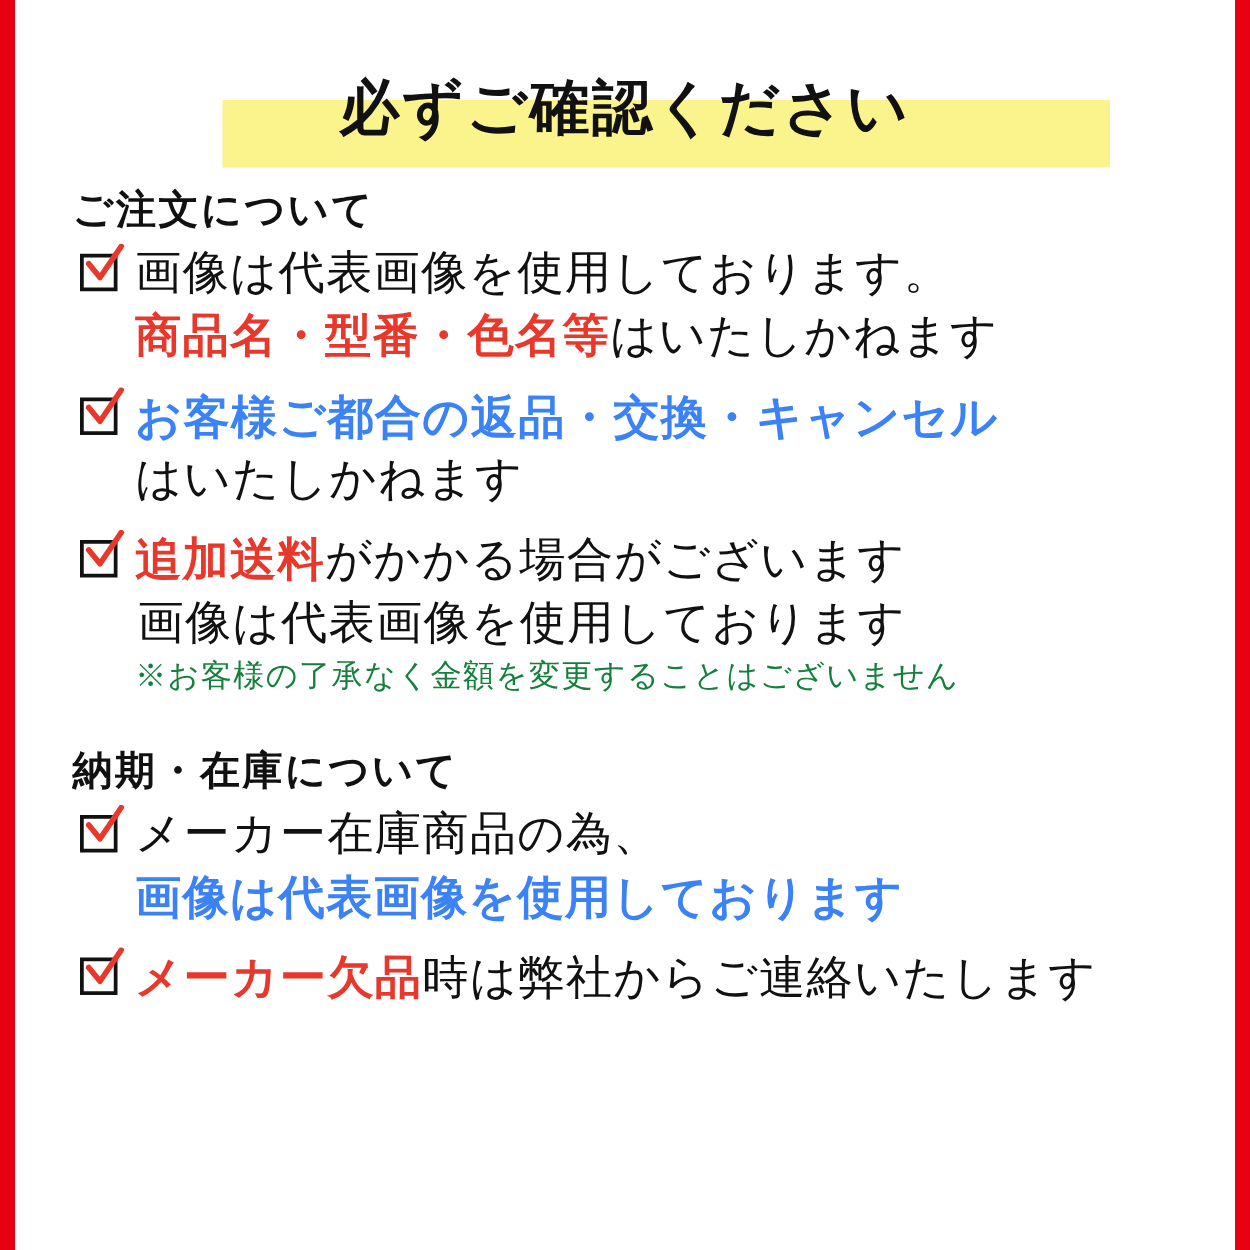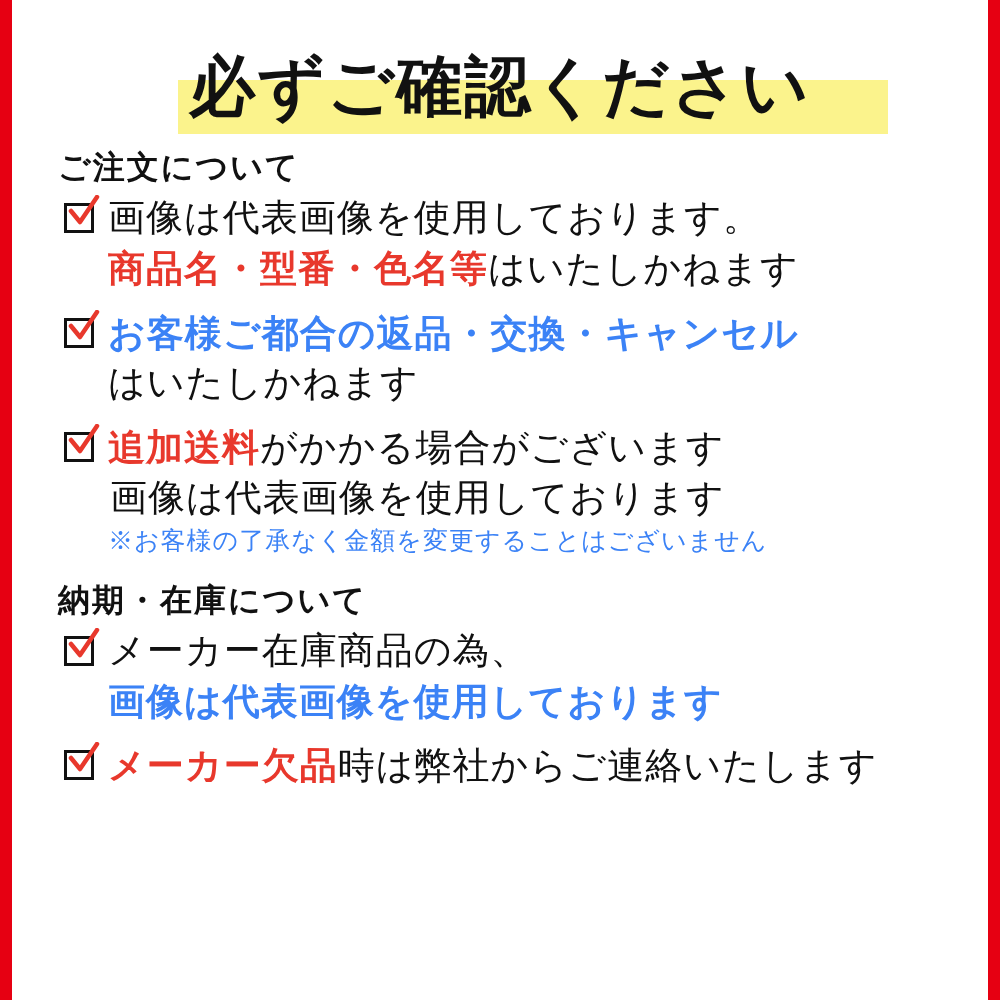--- a/index.html
+++ b/index.html
@@ -52,39 +52,39 @@
     top: 46px;
     width: 710px;
     height: 54px;
     background: #fbf38c;
   }
   .title-text {
     position: relative;
     display: inline-block;
     font-family: "DejaVu Serif", "Liberation Serif", serif;
     font-weight: bold;
-    font-size: 66px;
+    font-size: 48px;
     letter-spacing: 2px;
     color: #111111;
     line-height: 104px;
     white-space: nowrap;
   }
 
   
   .section-heading {
     font-family: "DejaVu Serif", "Liberation Serif", serif;
     font-weight: bold;
     font-size: 32px;
     color: #111111;
     letter-spacing: 2px;
     margin: 0 0 4px 18px;
     line-height: 1.35;
   }
   .section-heading.second {
-    margin-top: 20px;
+    margin-top: 36px;
   }
 
   
   .item {
     display: flex;
     align-items: flex-start;
     margin: 0 0 14px 22px;
   }
   .check {
     flex: 0 0 auto;
@@ -125,21 +125,21 @@
     color: #3b82f6;
     font-weight: bold;
   }
   .line .red {
     color: #e8382c;
     font-weight: bold;
   }
   .line.small {
     font-size: 25px;
     line-height: 36px;
-    color: #3b82f6;
+    color: #15803d;
   }
   .line.indent {
     padding-left: 2px;
   }
 </style>
 </head>
 <body>
 
 <div class="page">
 

